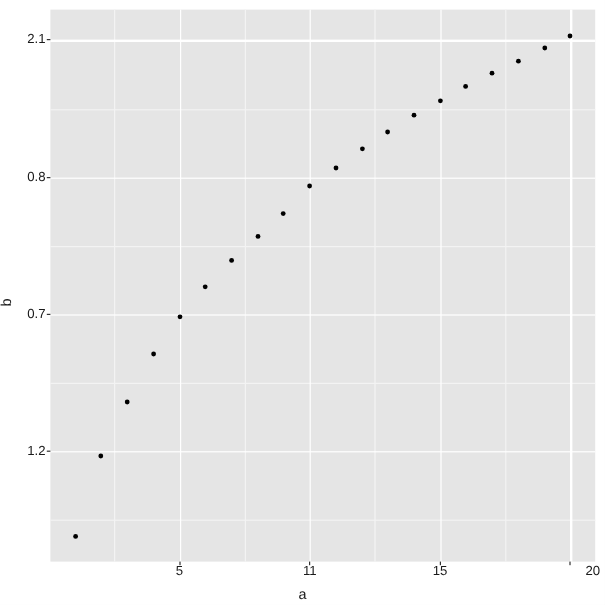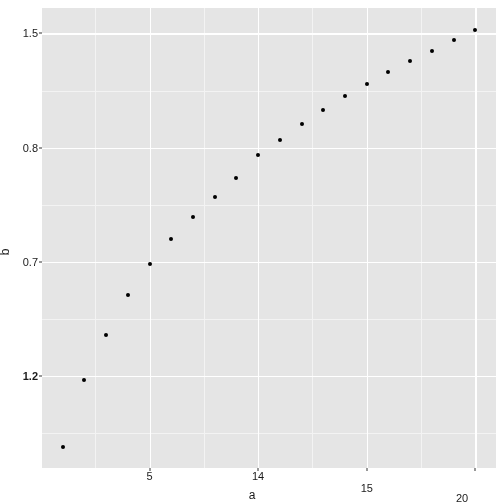--- a/index.html
+++ b/index.html
@@ -133,31 +133,31 @@
       <div class="pt" style="left: 66.7464%; top: 19.1894%;"></div>
       <div class="pt" style="left: 71.5311%; top: 16.5426%;"></div>
       <div class="pt" style="left: 76.3158%; top: 13.9785%;"></div>
       <div class="pt" style="left: 81.1005%; top: 11.4971%;"></div>
       <div class="pt" style="left: 85.8852%; top: 9.26385%;"></div>
       <div class="pt" style="left: 90.6699%; top: 6.94789%;"></div>
       <div class="pt" style="left: 95.4545%; top: 4.71464%;"></div>
     </div>
 
   <div id="ticks">
-      <div class="tick-y" style="top: 375.924px; font-weight: bold;">1.2</div>
+      <div class="tick-y" style="top: 375.924px;">1.2</div>
       <div class="tick-mark-y" style="top: 375.924px;"></div>
       <div class="tick-y" style="top: 261.78px;">0.7</div>
       <div class="tick-mark-y" style="top: 261.78px;"></div>
       <div class="tick-y" style="top: 147.636px;">0.8</div>
       <div class="tick-mark-y" style="top: 147.636px;"></div>
-      <div class="tick-y" style="top: 33.4921px;">1.5</div>
+      <div class="tick-y" style="top: 33.4921px;">2.1</div>
       <div class="tick-mark-y" style="top: 33.4921px;"></div>
       <div class="tick-x" style="left: 149.526px;">5</div>
       <div class="tick-mark-x" style="left: 149.526px;"></div>
-      <div class="tick-x" style="left: 258.139px;">14</div>
+      <div class="tick-x" style="left: 258.139px;">11</div>
       <div class="tick-mark-x" style="left: 258.139px;"></div>
-      <div class="tick-x" style="left: 366.751px; margin-top: 12px;">15</div>
+      <div class="tick-x" style="left: 366.751px;">15</div>
       <div class="tick-mark-x" style="left: 366.751px;"></div>
-      <div class="tick-x" style="left: 462px; margin-top: 22px;">20</div>
+      <div class="tick-x" style="left: 494px;">20</div>
       <div class="tick-mark-x" style="left: 475.364px;"></div>
     </div>
 
 </div>
 
 </body></html>

